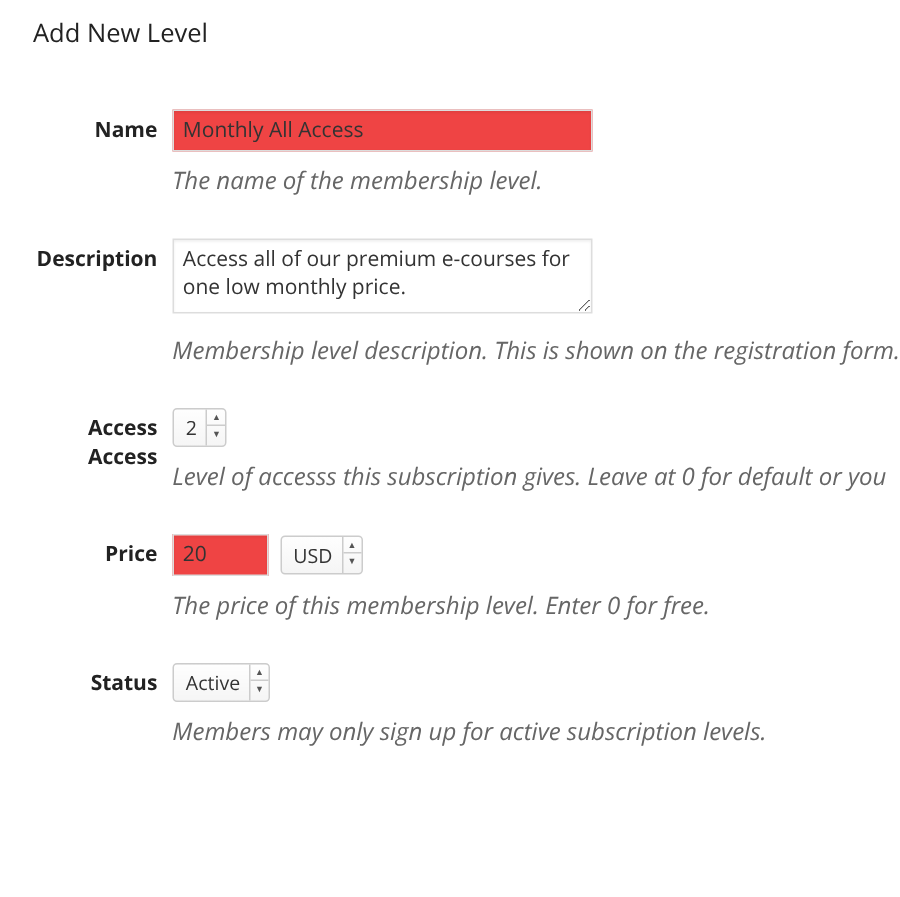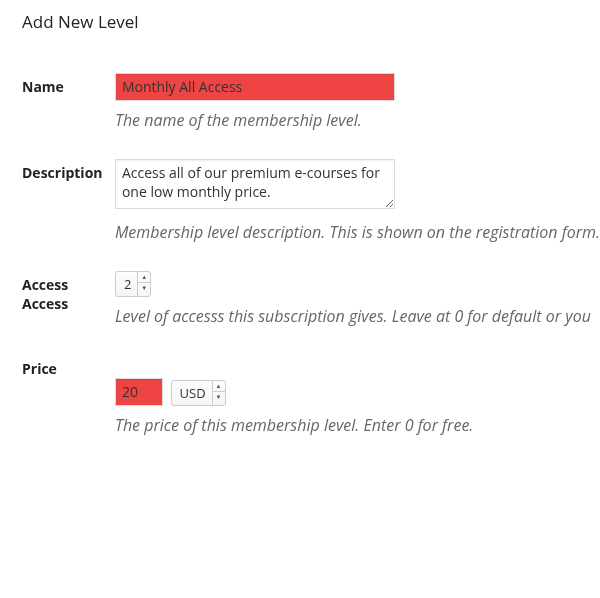--- a/index.html
+++ b/index.html
@@ -20,21 +20,21 @@
     font-size: 17px;
     font-weight: 400;
     margin: 0 0 26px 0;
     color: #222;
   }
   .form-table {
     border-collapse: collapse;
     width: 100%;
   }
   .form-table th {
-    text-align: left;
+    text-align: right;
     vertical-align: top;
     padding: 18px 10px 18px 0;
     width: 210px;
     font-weight: 700;
     font-size: 14px;
     color: #222;
   }
   .form-table td {
     vertical-align: top;
     padding: 14px 0 14px 0;
@@ -45,21 +45,21 @@
     font-size: 14px;
     padding: 4px 6px;
     border: 1px solid #ddd;
     box-shadow: inset 0 1px 2px rgba(0,0,0,0.07);
     background: #ef4444;
     color: #333;
     line-height: 1.3;
   }
   input.regular-text { width: 280px; }
   input.tiny { width: 38px; }
-  input.small { width: 48px; margin-top: 23px; }
+  input.small { width: 64px; }
   textarea {
     font-family: inherit;
     font-size: 14px;
     padding: 4px 6px;
     border: 1px solid #ddd;
     box-shadow: inset 0 1px 2px rgba(0,0,0,0.07);
     background: #fff;
     color: #333;
     width: 280px;
     height: 50px;
@@ -153,17 +153,30 @@
           <span class="sel-value">USD</span>
           <span class="stepper">
                 <span>▲</span>
                 <span>▼</span>
               </span>
         </span>
         <span class="description">The price of this membership level. Enter 0 for free.</span>
       </td>
     </tr>
 
+    <tr>
+      <th>Status</th>
+      <td>
+        <span class="select-wrap">
+          <span class="sel-value">Active</span>
+          <span class="stepper">
+                <span>▲</span>
+                <span>▼</span>
+              </span>
+        </span>
+        <span class="description">Members may only sign up for active subscription levels.</span>
+      </td>
+    </tr>
 
   </tbody>
     </table>
 
 </div>
 
 </body></html>

